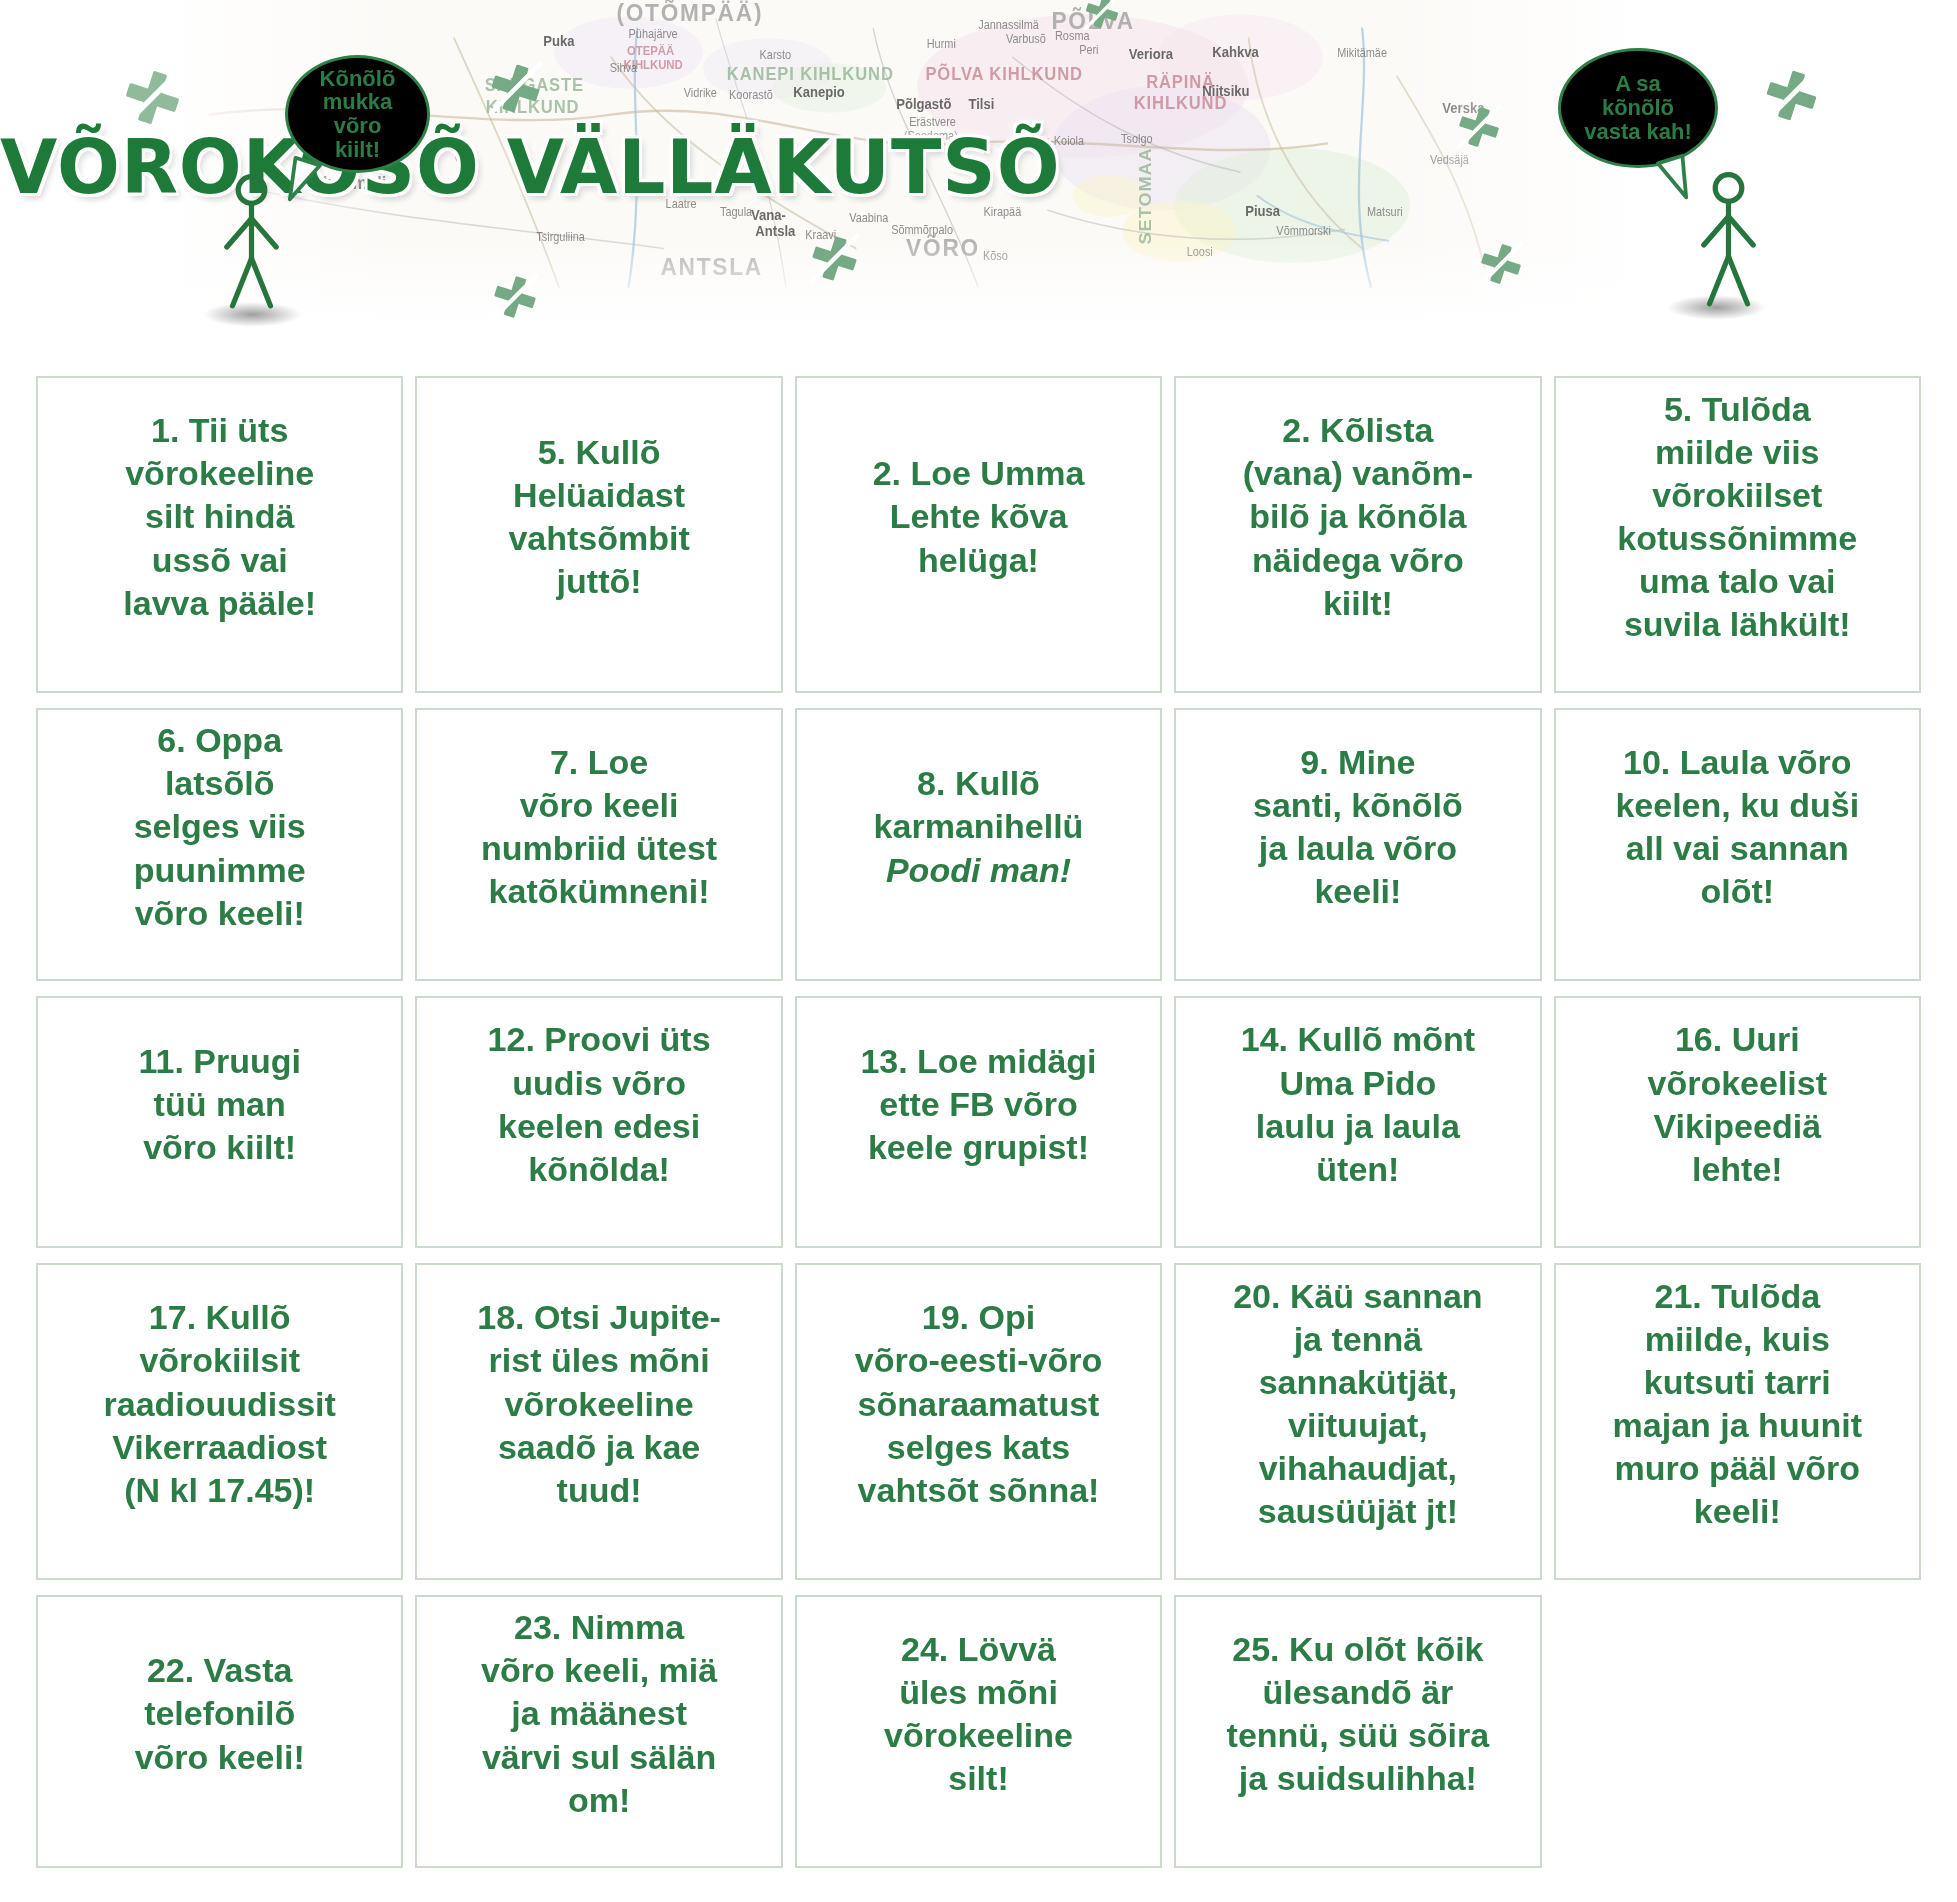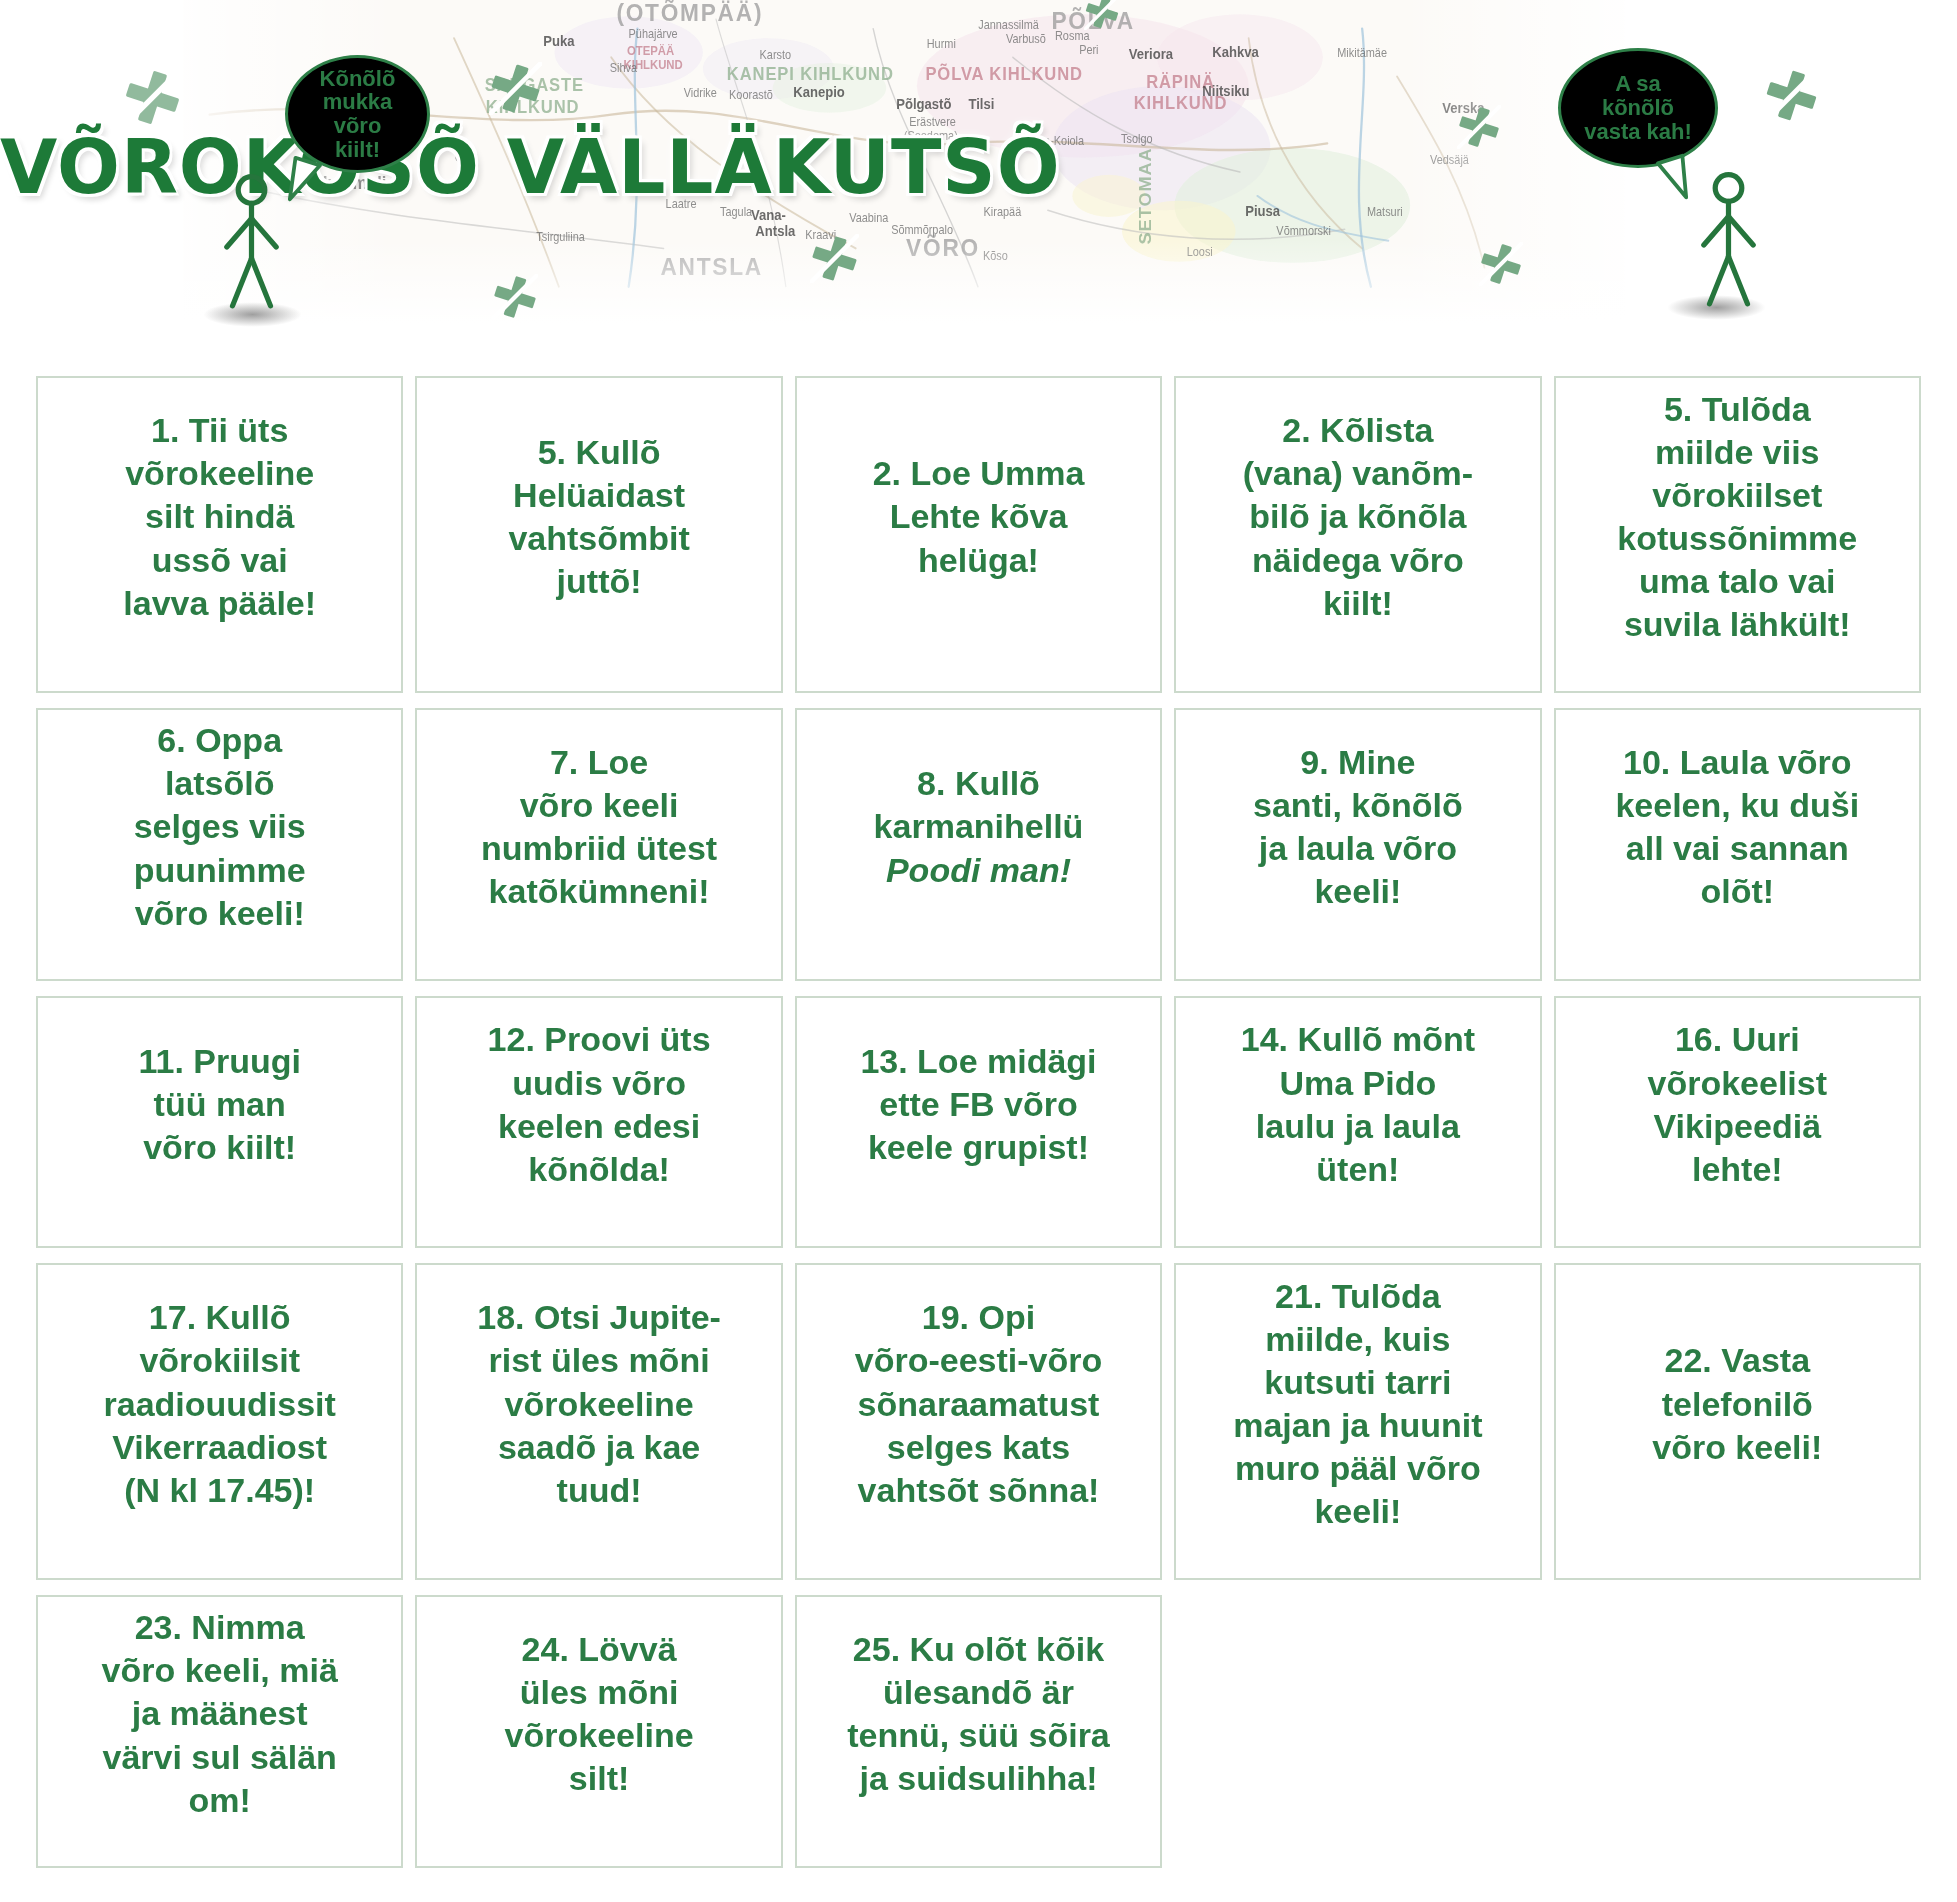--- a/index.html
+++ b/index.html
@@ -384,20 +384,28 @@
 tuud!</span>
     </div>
     <div class="cell">
       <span class="cell-text">19. Opi
 võro-eesti-võro
 sõnaraamatust
 selges kats
 vahtsõt sõnna!</span>
     </div>
     <div class="cell">
+      <span class="cell-text">20. Käü sannan
+ja tennä
+sannakütjät,
+viituujat,
+vihahaudjat,
+sausüüjät jt!</span>
+    </div>
+    <div class="cell">
       <span class="cell-text">21. Tulõda
 miilde, kuis
 kutsuti tarri
 majan ja huunit
 muro pääl võro
 keeli!</span>
     </div>
     <div class="cell">
       <span class="cell-text">22. Vasta
 telefonilõ

